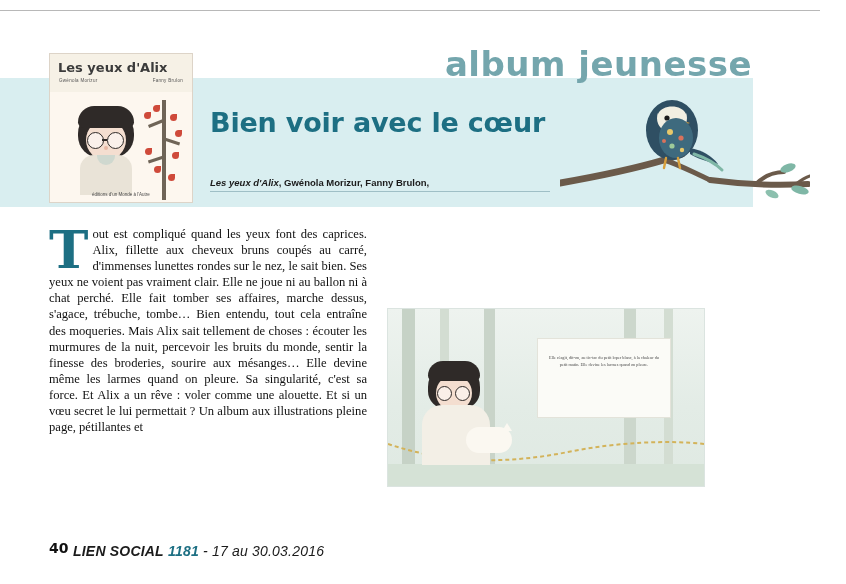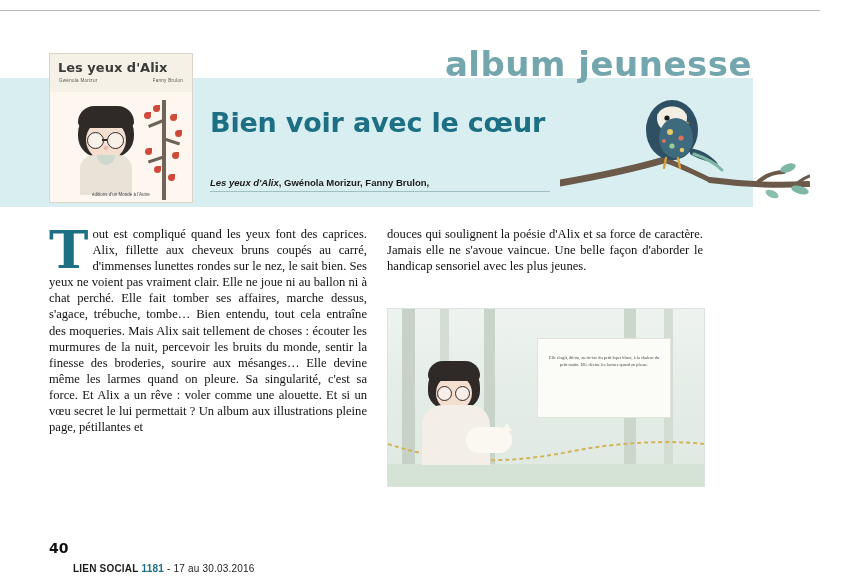--- a/index.html
+++ b/index.html
@@ -430,25 +430,26 @@
     left: 49px;
     top: 540px;
     font-family: "DejaVu Sans", sans-serif;
     font-weight: bold;
     font-size: 14px;
     color: #111;
   }
   .footer-meta {
     position: absolute;
     left: 73px;
-    top: 563px;
+    top: 543px;
     font-family: "Liberation Sans", sans-serif;
-    font-size: 10px;
+    font-size: 14px;
     color: #1b1b1b;
     letter-spacing: 0.2px;
+    font-style: italic;
   }
   .footer-meta .blue { color: #1d6f83; font-weight: bold; }
   .footer-meta .name { font-weight: bold; }
 
   .right-edge {
     position: absolute;
     right: 0;
     top: 0;
     width: 26px;
     height: 584px;
@@ -538,23 +539,20 @@
       <path d="M134,56 C146,60 156,66 162,72" stroke="#7fb7a6" stroke-width="3" fill="none" stroke-linecap="round"></path>
 
       <path d="M106,60 l-2,10 M118,60 l2,10" stroke="#d8a03c" stroke-width="2.4" stroke-linecap="round"></path>
     </svg>
   </div>
 
   <div class="col col-left">
     <span class="dropcap">T</span><span>out est compliqué quand les yeux font des caprices. Alix, fillette aux cheveux bruns coupés au carré, d'immenses lunettes rondes sur le nez, le sait bien. Ses yeux ne voient pas vraiment clair. Elle ne joue ni au ballon ni à chat perché. Elle fait tomber ses affaires, marche dessus, s'agace, trébuche, tombe… Bien entendu, tout cela entraîne des moqueries. Mais Alix sait tellement de choses : écouter les murmures de la nuit, percevoir les bruits du monde, sentir la finesse des broderies, sourire aux mésanges… Elle devine même les larmes quand on pleure. Sa singularité, c'est sa force. Et Alix a un rêve : voler comme une alouette. Et si un vœu secret le lui permettait ? Un album aux illustrations pleine page, pétillantes et</span>
   </div>
 
-  <div class="col col-right">
-    <span>douces qui soulignent la poésie d'Alix et sa force de caractère. Jamais elle ne s'avoue vaincue. Une belle façon d'aborder le handicap sensoriel avec les plus jeunes.</span>
-  </div>
 
 
   <div class="photo">
     <div class="p-sky"></div>
     <div class="p-trunk t1"></div>
     <div class="p-trunk t2"></div>
     <div class="p-trunk t3"></div>
     <div class="p-trunk t4"></div>
     <div class="p-trunk t5"></div>
 

